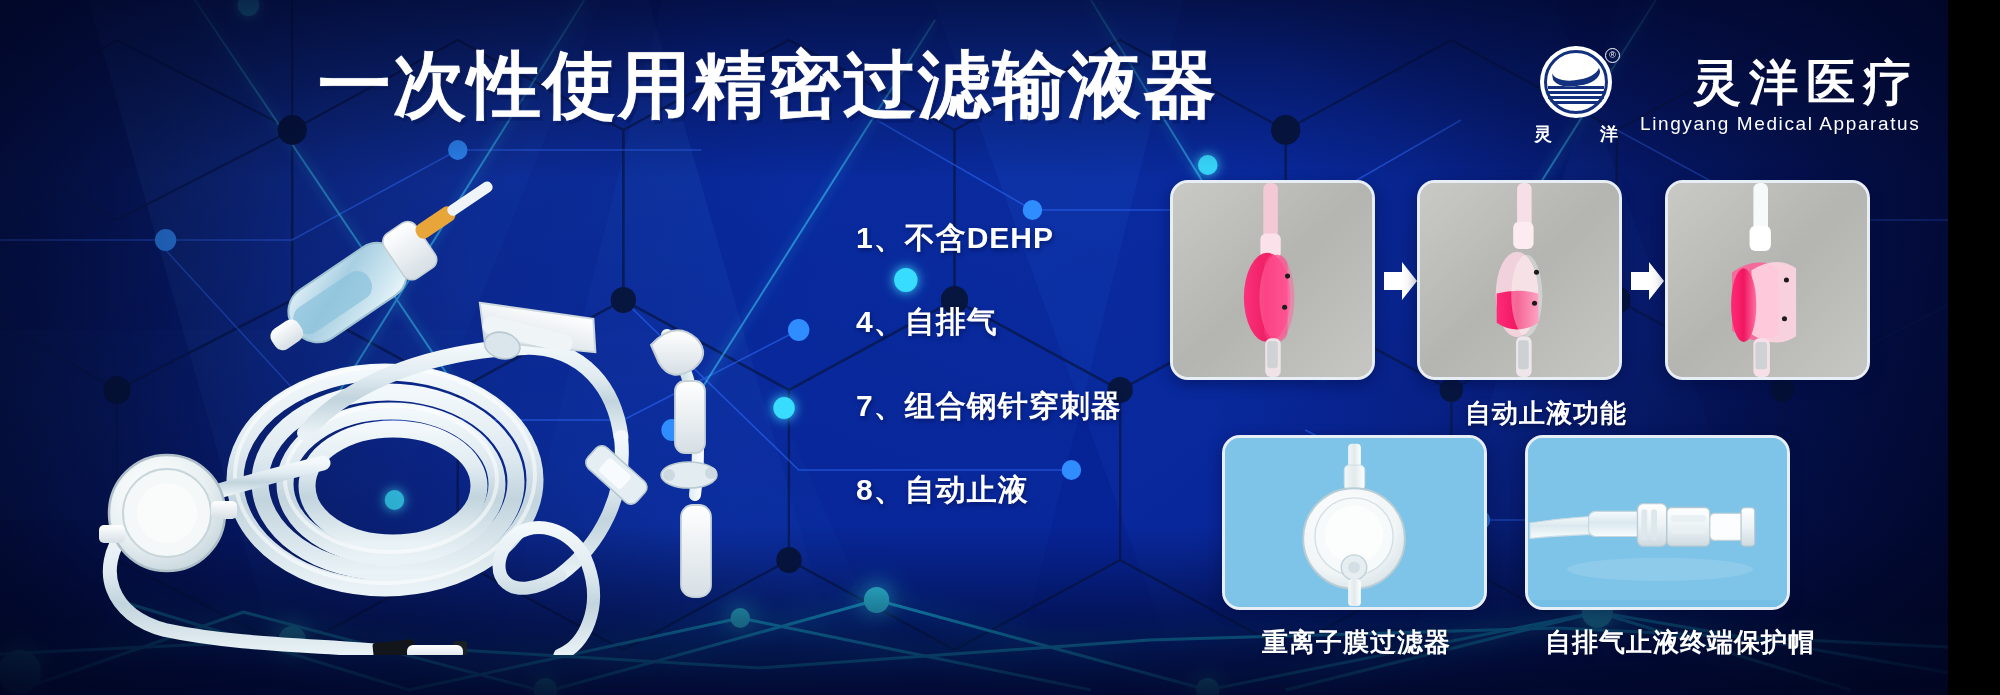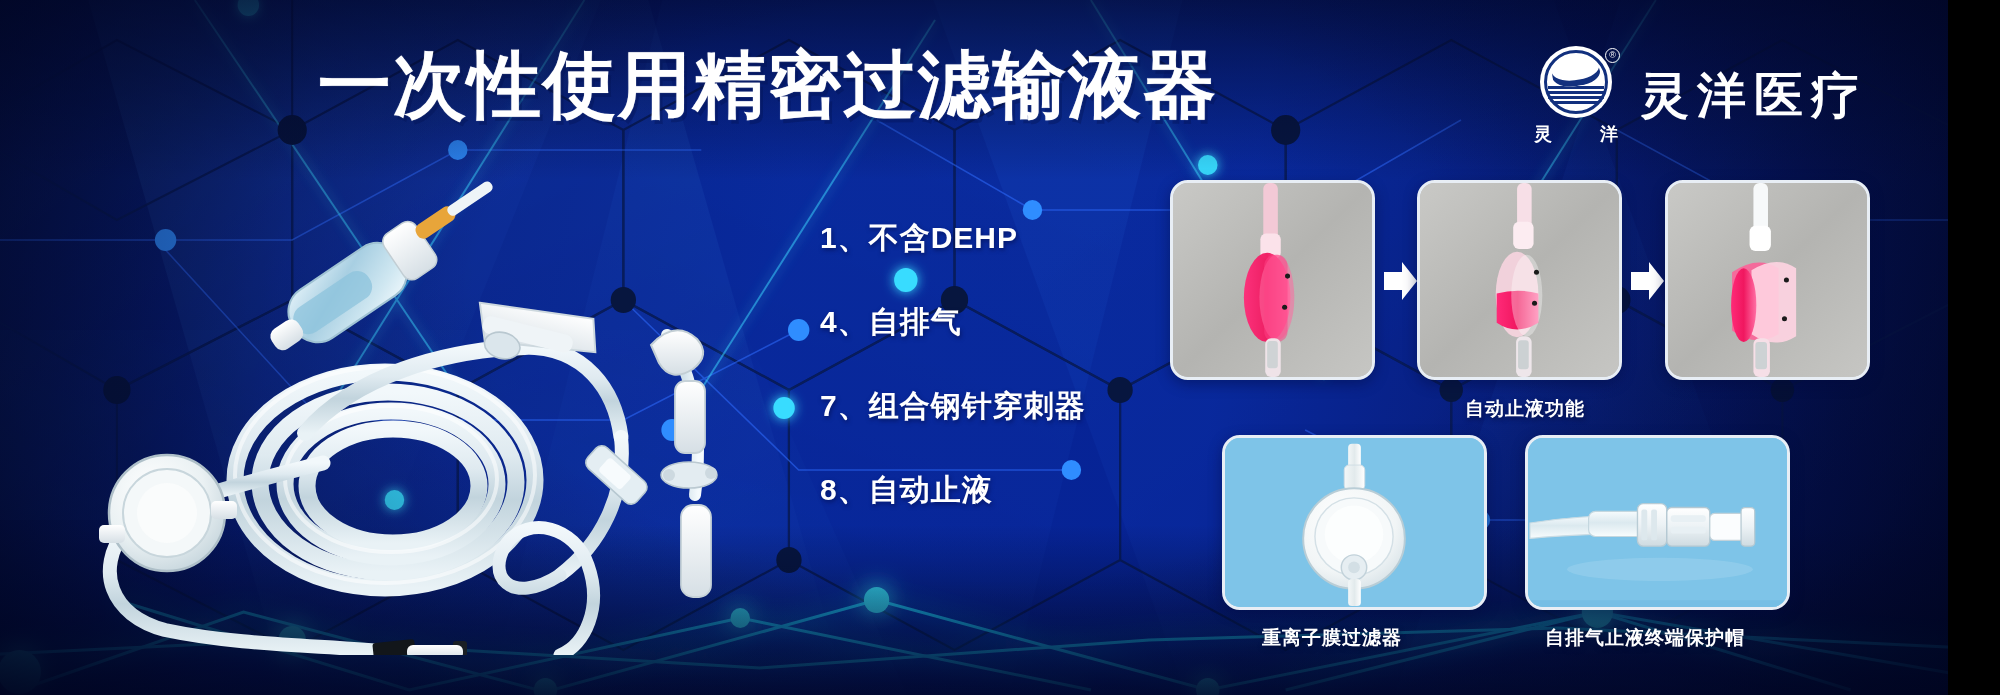--- a/index.html
+++ b/index.html
@@ -100,20 +100,21 @@
   .logo-cn{ font-size:49px; font-weight:bold; letter-spacing:8px; line-height:1.05;}
   .logo-en{ font-size:19px; letter-spacing:1.6px; margin-top:4px;}
 
   
   .features{ position:absolute; left:820px; top:218px; }
   .feat{
     color:#ffffff; font-size:30px; font-weight:bold;
     margin-bottom:43px; letter-spacing:1px;
     text-shadow:1px 2px 4px rgba(0,10,60,.55);
     white-space:nowrap;
+    margin-left:36px;
   }
   .feat:last-child{margin-bottom:0;}
 
   
   .product{ position:absolute; left:55px; top:175px; width:760px; height:480px; }
   .product svg{ width:100%; height:100%; display:block; }
 
   
   .card{
     position:absolute; border-radius:18px; overflow:hidden;
@@ -131,21 +132,21 @@
   .a1{ left:1380px; } .a2{ left:1627px; }
   .arrow svg{width:100%;height:100%;}
 
   .bigcard{ width:265px; height:175px; top:435px; background:#7ec4e8; }
   .b1{ left:1222px; } .b2{ left:1525px; }
   .bigcard .photo{position:absolute;inset:0;}
   .bigcard .photo svg{width:100%;height:100%;display:block;}
 
   .caption{
     position:absolute; color:#ffffff; font-weight:bold;
-    font-size:19px; letter-spacing:1px; white-space:nowrap;
+    font-size:26px; letter-spacing:1px; white-space:nowrap;
     text-shadow:1px 2px 5px rgba(0,8,50,.7);
   }
   .cap-seq{ left:1465px; top:396px; }
   .cap-b1{ left:1262px; top:625px; }
   .cap-b2{ left:1545px; top:625px; }
 </style>
 </head>
 <body>
 
 <div id="banner">
@@ -277,20 +278,21 @@
         <div class="mark-inner"></div>
       </div>
       <div class="mark-r">®</div>
       <div class="mark-sub">
         <span>灵</span>
         <span>洋</span>
       </div>
     </div>
     <div class="logo-text">
       <div class="logo-cn">灵洋医疗</div>
+      <div class="logo-en">Lingyang Medical Apparatus</div>
     </div>
   </div>
 
   <div class="product">
     <svg viewBox="0 0 760 480">
       <defs>
         <linearGradient id="tube" x1="0" y1="0" x2="0" y2="1">
           <stop offset="0" stop-color="#f2f8fb"></stop>
           <stop offset=".35" stop-color="#dfeaf0"></stop>
           <stop offset=".6" stop-color="#c2d4dd"></stop>

